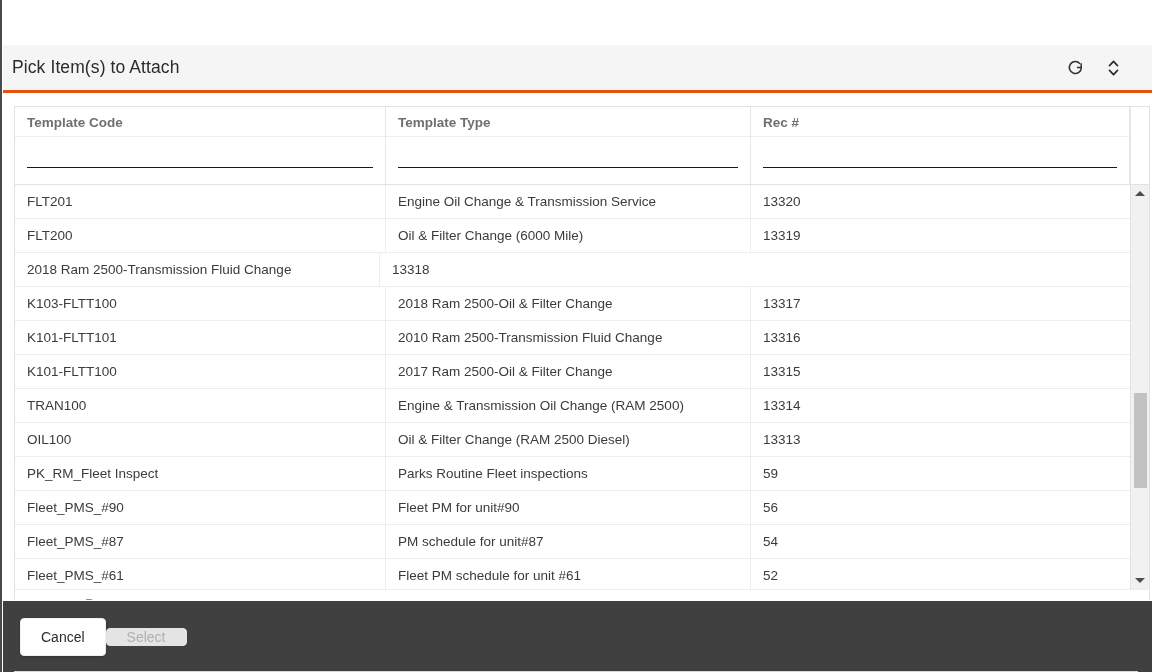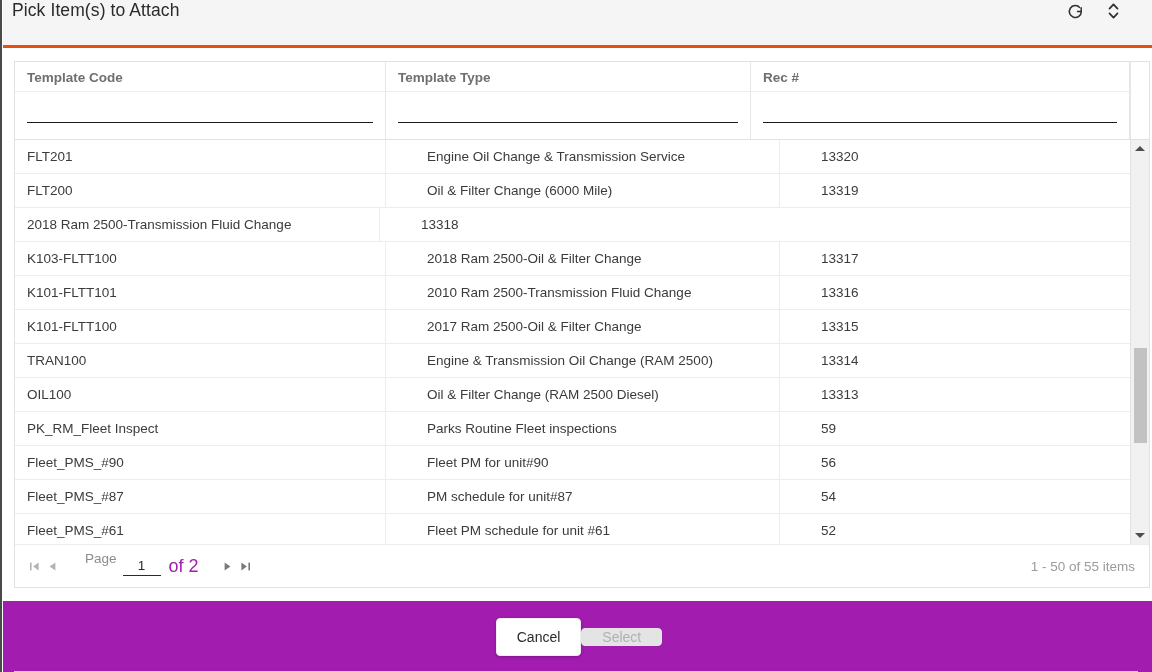--- a/index.html
+++ b/index.html
@@ -42,22 +42,23 @@
   }
 
   
   .titlebar {
     position: relative;
     height: 48px;
     flex: 0 0 48px;
     background: #f5f5f5;
     border-bottom: 3px solid #e8500f;
     display: flex;
-    align-items: flex-start;
+    align-items: center;
     padding: 0 14px 0 12px;
+    margin-top: 45px;
   }
   .titlebar-title {
     font-size: 17.5px;
     color: #2b2b2b;
     font-weight: 400;
     letter-spacing: 0.1px;
     flex: 1 1 auto;
     white-space: nowrap;
   }
   .titlebar-actions {
@@ -161,21 +162,20 @@
   .grid-rows {
     flex: 1 1 auto;
     overflow: hidden;
     position: relative;
   }
   .grid-row {
     display: flex;
     height: 34px;
     border-bottom: 1px solid #ededed;
     background: #ffffff;
-    gap: 29px;
   }
   .cell {
     font-size: 13.5px;
     color: #3b3b3b;
     padding: 0 12px;
     display: flex;
     align-items: center;
     border-right: 1px solid #ededed;
     overflow: hidden;
     white-space: nowrap;
@@ -271,24 +271,24 @@
   }
   .pager-right {
     font-size: 13.5px;
     color: #9b9b9b;
     white-space: nowrap;
   }
 
   
   .dialog-footer {
     flex: 0 0 72px;
-    background: #a21caf;
-    display: flex;
-    align-items: center;
-    justify-content: center;
+    background: #404040;
+    display: flex;
+    align-items: center;
+    justify-content: flex-start;
     padding: 0 14px 0 20px;
     border-top: 1px solid #ffffff;
     position: relative;
   }
   .btn {
     font-family: "Liberation Sans", sans-serif;
     font-size: 14px;
     border-radius: 4px;
     cursor: pointer;
     white-space: nowrap;

